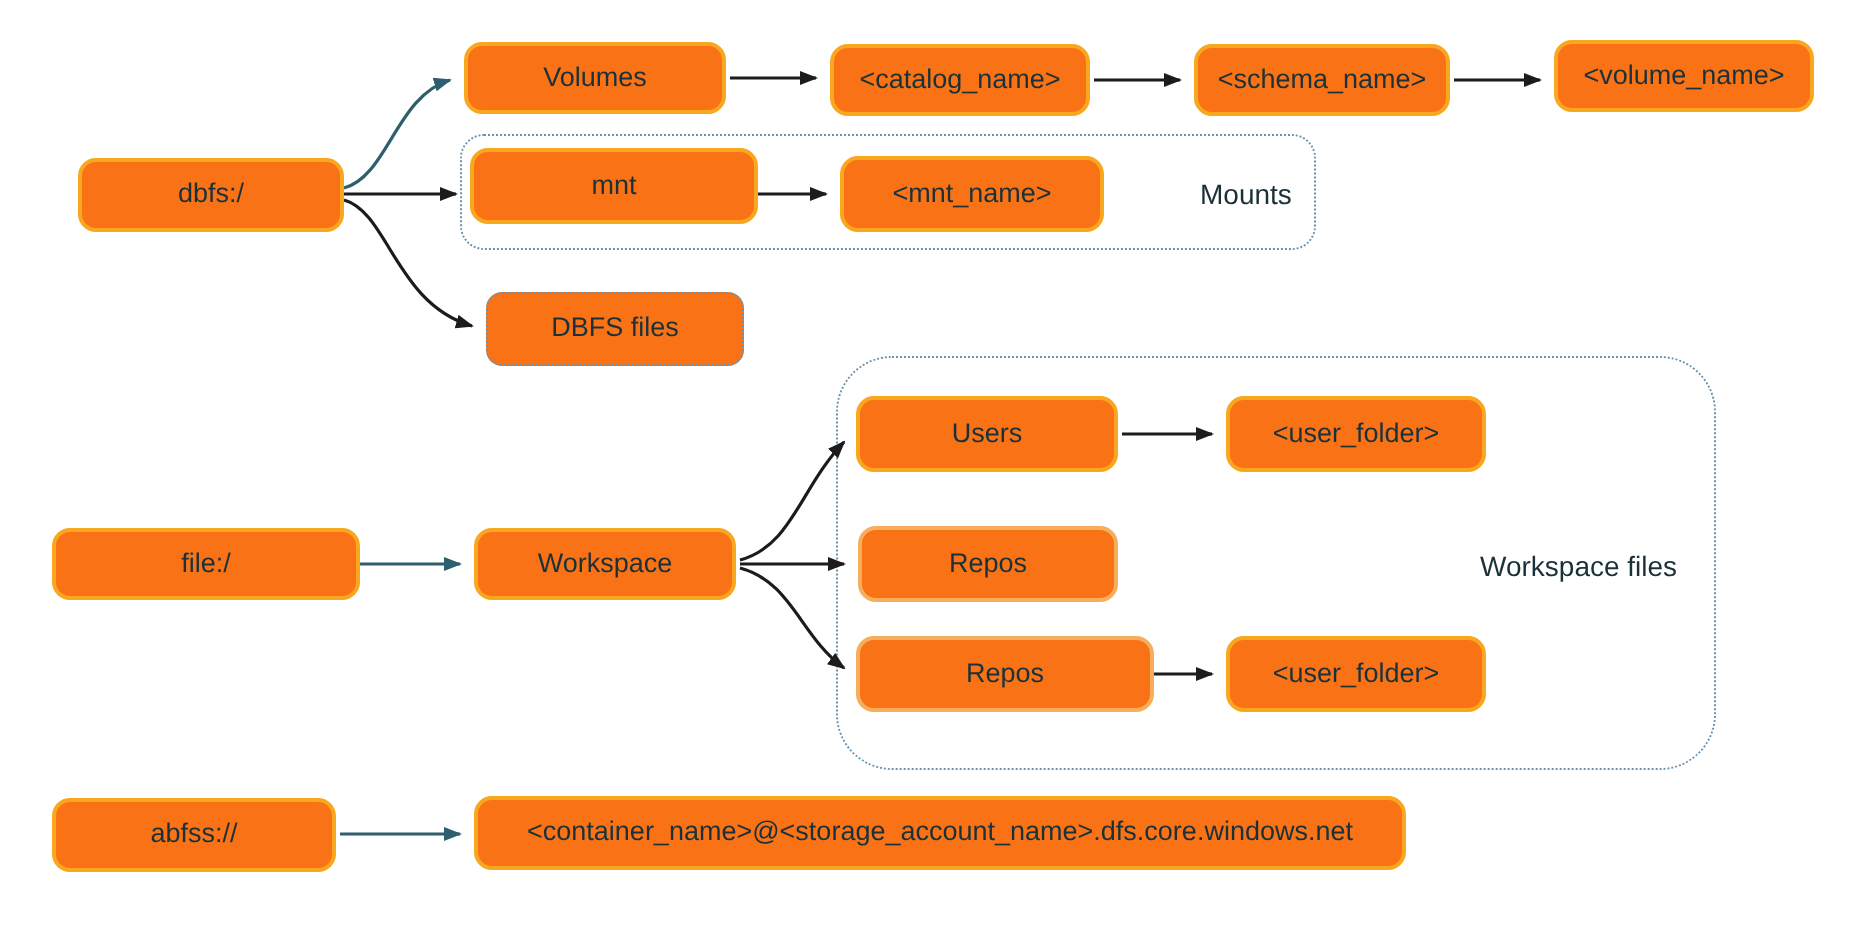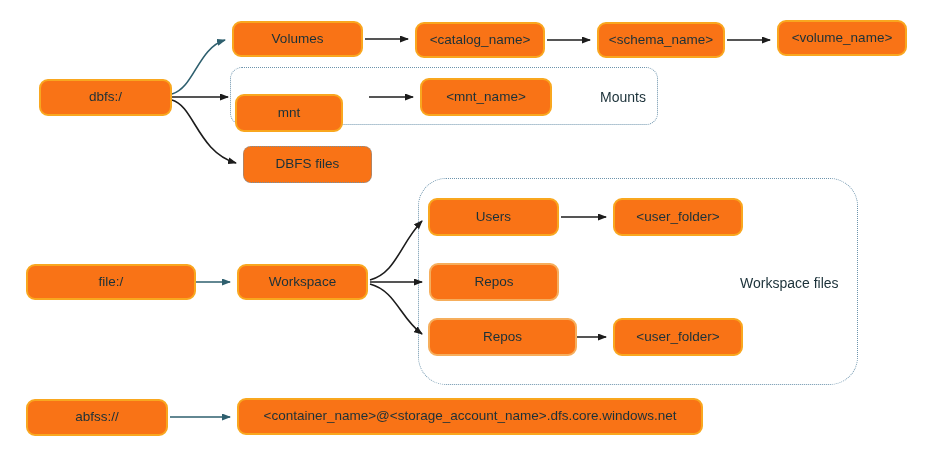--- a/index.html
+++ b/index.html
@@ -68,26 +68,26 @@
     <path class="arrow black" d="M561,217 H606" marker-end="url(#ab)"></path>
     <path class="arrow black" d="M561,337 H606" marker-end="url(#ab)"></path>
     <path class="arrow teal" d="M170,417 H230" marker-end="url(#at)"></path>
   </svg>
 
   <div class="box" style="left:39px;top:79px;width:133px;height:37px">dbfs:/</div>
   <div class="box" style="left:232px;top:21px;width:131px;height:36px">Volumes</div>
   <div class="box" style="left:415px;top:22px;width:130px;height:36px">&lt;catalog_name&gt;</div>
   <div class="box" style="left:597px;top:22px;width:128px;height:36px">&lt;schema_name&gt;</div>
   <div class="box" style="left:777px;top:20px;width:130px;height:36px">&lt;volume_name&gt;</div>
-  <div class="box" style="left:235px;top:94px;width:108px;height:38px">mnt</div>
+  <div class="box" style="left:235px;top:74px;width:144px;height:38px">mnt</div>
   <div class="box" style="left:420px;top:78px;width:132px;height:38px">&lt;mnt_name&gt;</div>
   <div class="group-label" style="left:600px;top:89px">Mounts</div>
   <div class="box dotted" style="left:243px;top:146px;width:129px;height:37px">DBFS files</div>
 
-  <div class="box" style="left:26px;top:264px;width:170px;height:36px">file:/</div>
+  <div class="box" style="left:26px;top:264px;width:154px;height:36px">file:/</div>
   <div class="box" style="left:237px;top:264px;width:131px;height:36px">Workspace</div>
   <div class="box" style="left:428px;top:198px;width:131px;height:38px">Users</div>
   <div class="box" style="left:613px;top:198px;width:130px;height:38px">&lt;user_folder&gt;</div>
   <div class="box light" style="left:429px;top:263px;width:130px;height:38px">Repos</div>
   <div class="box light" style="left:428px;top:318px;width:149px;height:38px">Repos</div>
   <div class="box" style="left:613px;top:318px;width:130px;height:38px">&lt;user_folder&gt;</div>
   <div class="group-label" style="left:740px;top:275px">Workspace files</div>
 
   <div class="box" style="left:26px;top:399px;width:142px;height:37px">abfss://</div>
   <div class="box" style="left:237px;top:398px;width:466px;height:37px">&lt;container_name&gt;@&lt;storage_account_name&gt;.dfs.core.windows.net</div>

